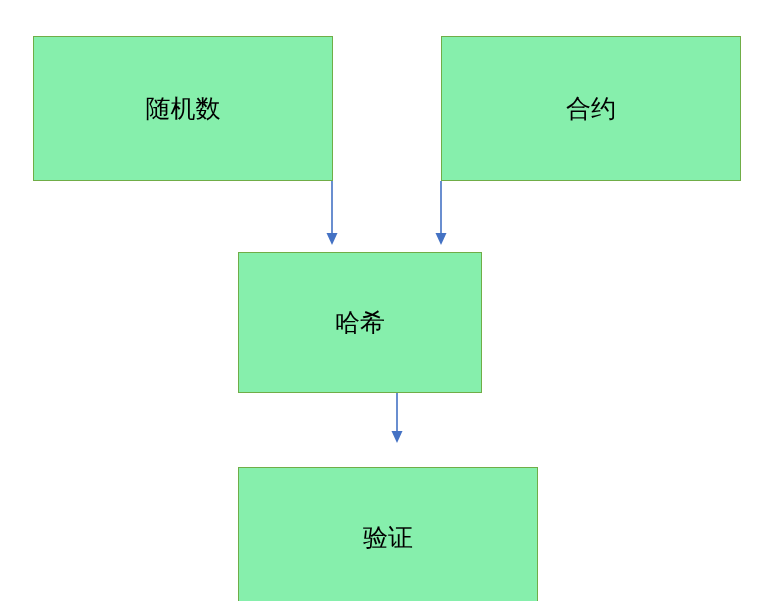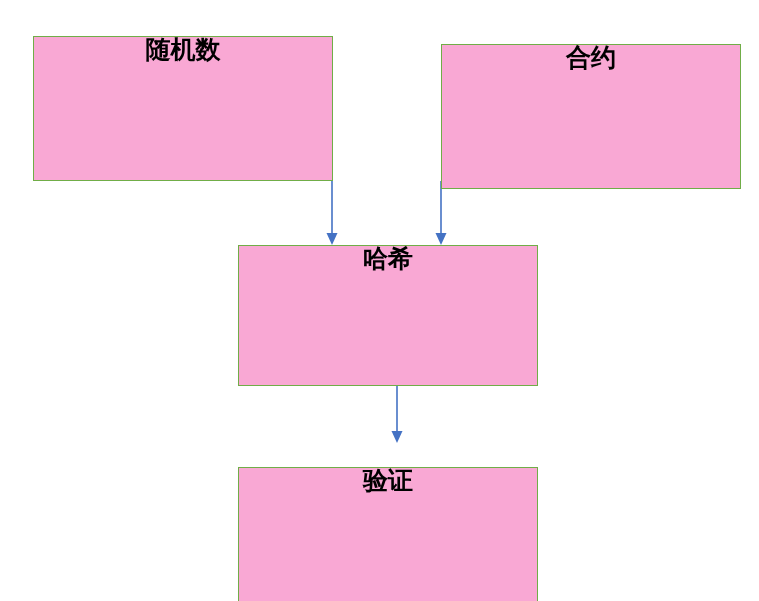--- a/index.html
+++ b/index.html
@@ -15,51 +15,50 @@
     position: relative;
     width: 759px;
     height: 601px;
     background: #ffffff;
     overflow: hidden;
   }
   .node {
     position: absolute;
     box-sizing: border-box;
     border: 1px solid #70ad47;
-    background: #f9a8d4;
+    background: #86efac;
     display: flex;
-    align-items: flex-start;
+    align-items: center;
     justify-content: center;
-    font-weight: bold;
   }
   .node-label {
     font-family: "Liberation Sans", "DejaVu Sans", sans-serif;
     font-size: 25px;
     line-height: 1;
     color: #000000;
     letter-spacing: 0px;
     white-space: nowrap;
     user-select: none;
   }
   #node-random {
     left: 33px;
     top: 36px;
     width: 300px;
     height: 145px;
   }
   #node-contract {
     left: 441px;
-    top: 44px;
+    top: 36px;
     width: 300px;
     height: 145px;
   }
   #node-hash {
     left: 238px;
-    top: 245px;
-    width: 300px;
+    top: 252px;
+    width: 244px;
     height: 141px;
   }
   #node-verify {
     left: 238px;
     top: 443px;
     width: 300px;
     height: 141px;
     margin-top: 24px;
   }
   #edge-layer {

